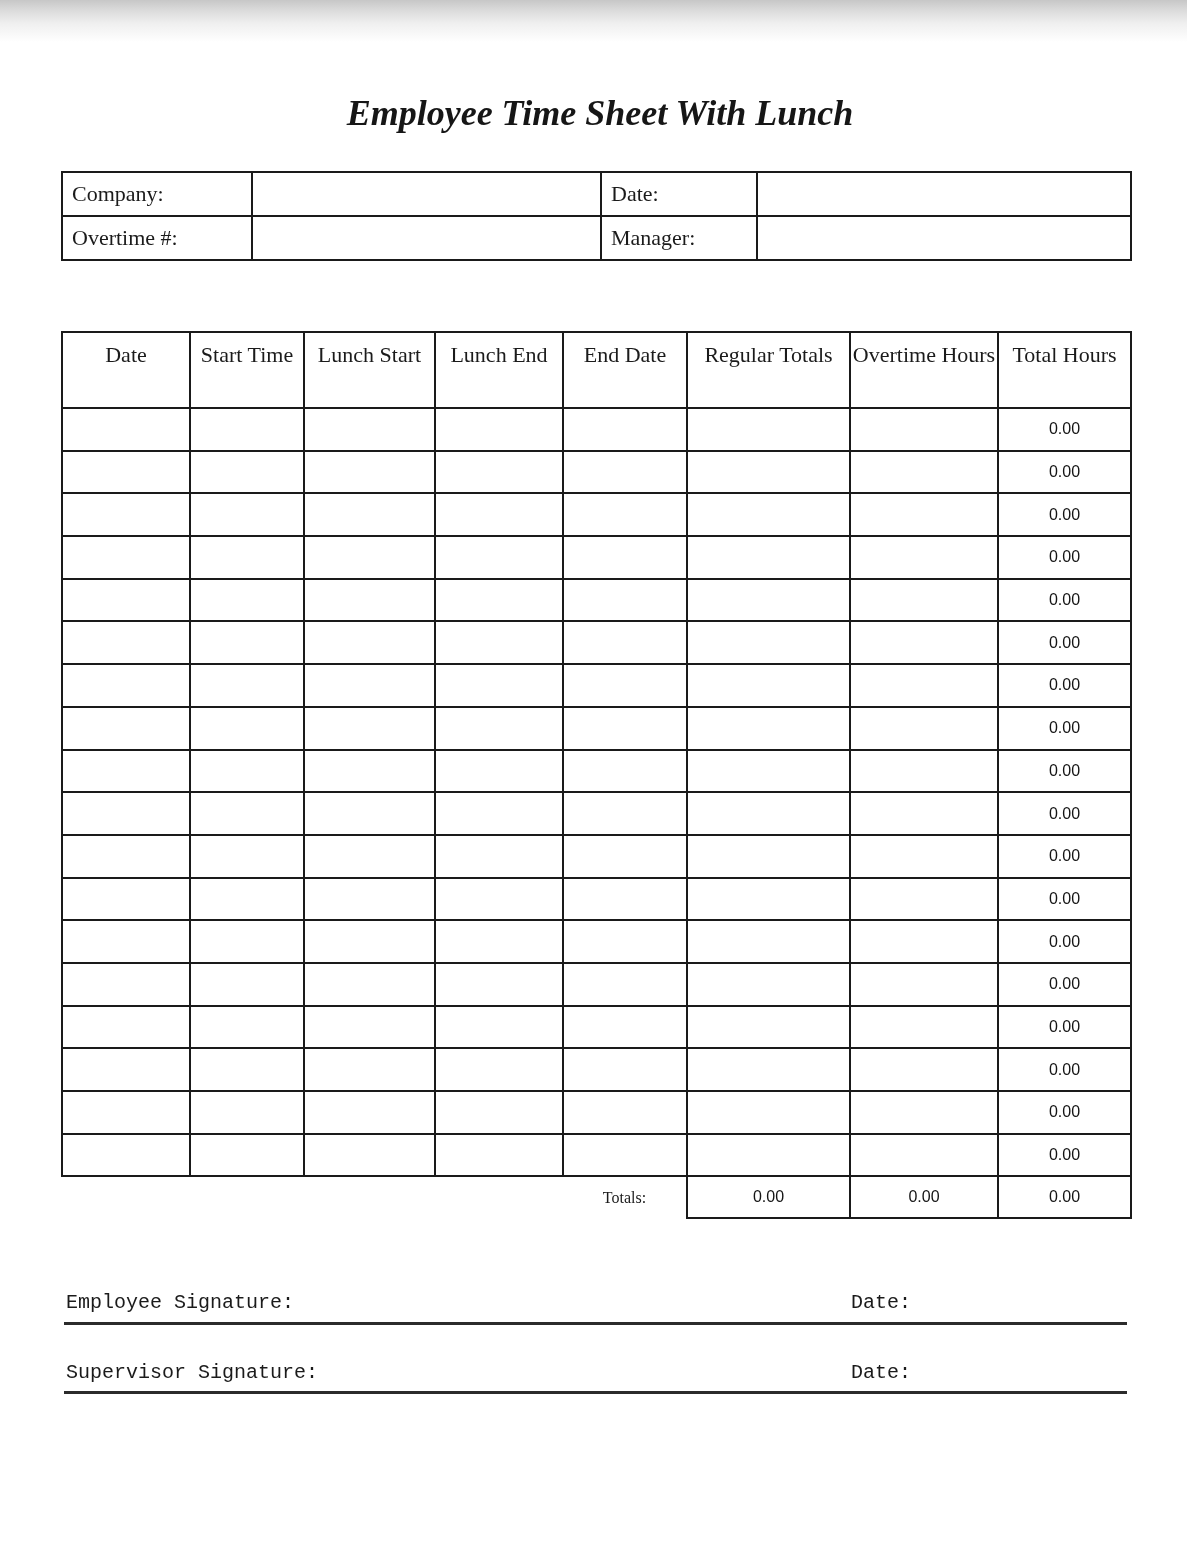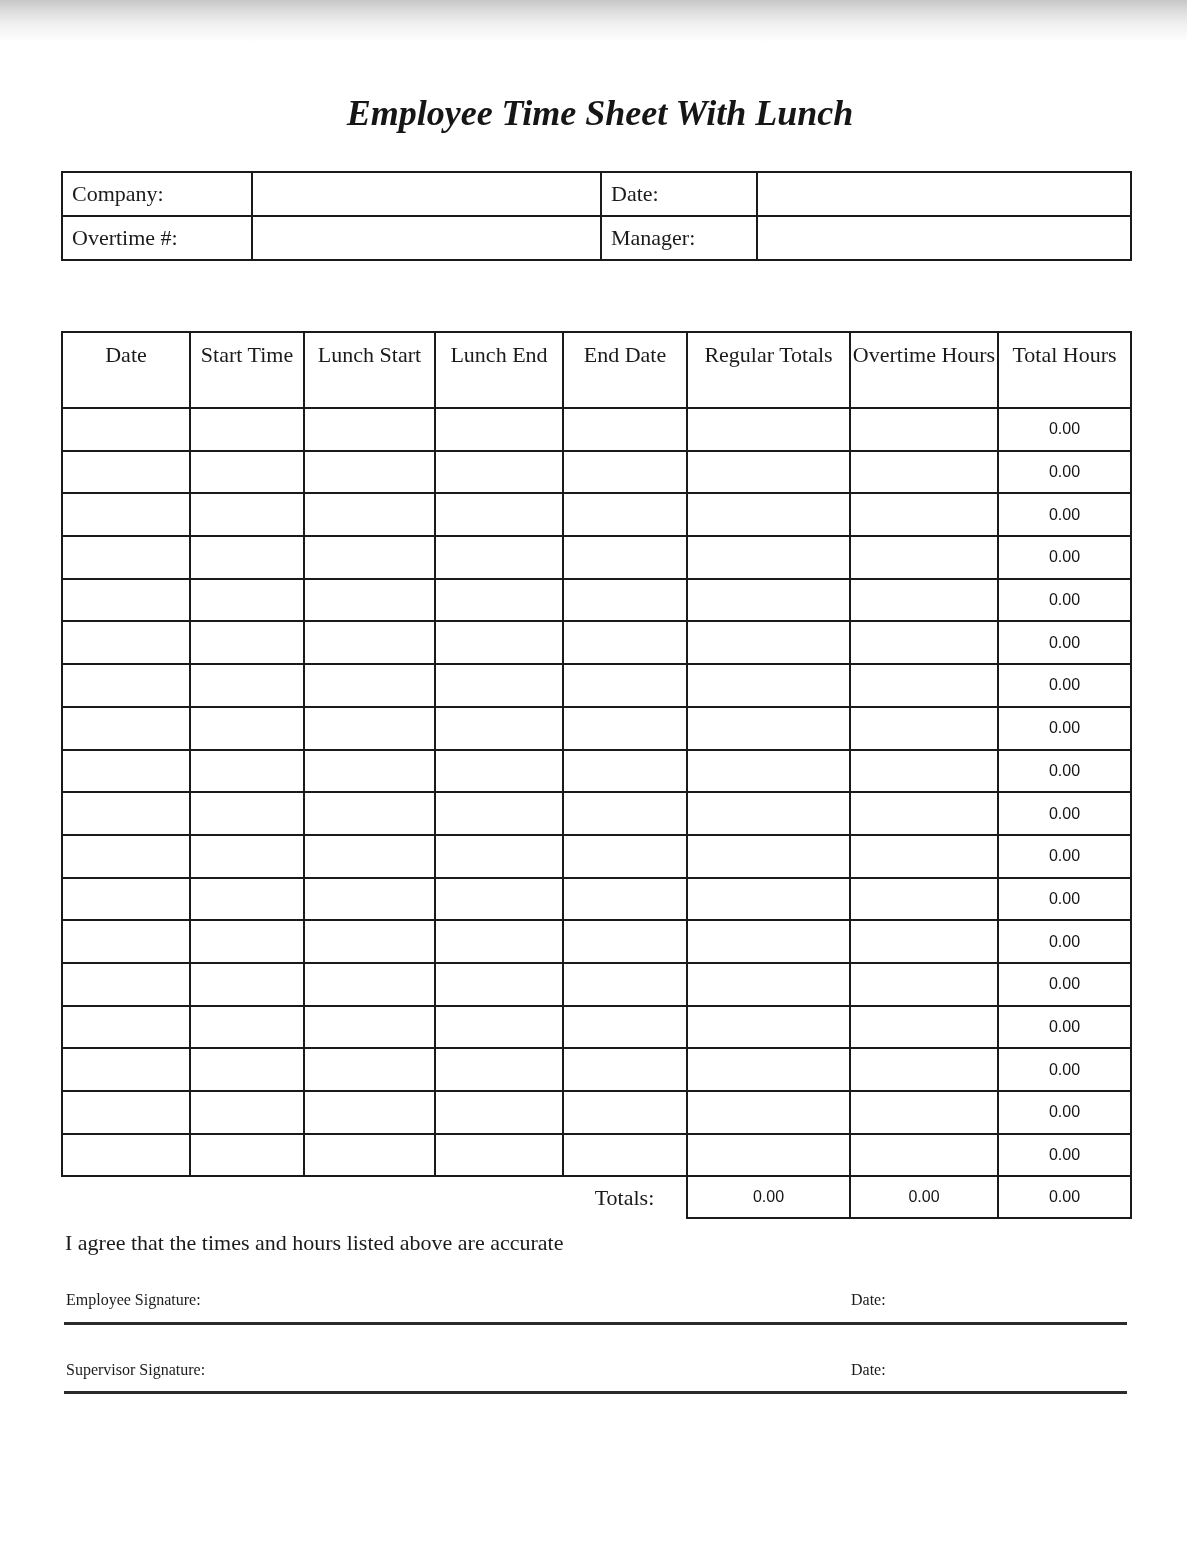--- a/index.html
+++ b/index.html
@@ -67,35 +67,36 @@
   .main-table tbody td { padding: 0; }
   .num {
     font-family: "Liberation Sans", sans-serif;
     font-size: 16px;
     text-align: center;
     color: #141414;
   }
   .main-table tfoot tr { height: 42px; }
   .main-table tfoot td.noborder { border: none; }
   .totals-label {
-    font-size: 22px;
+    font-size: 16px;
     text-align: center;
     vertical-align: middle;
   }
   .agreement {
     position: absolute;
     left: 65px;
     top: 1230px;
     margin: 0;
     font-size: 22px;
   }
   .sig-label {
     position: absolute;
-    font-size: 16px;
+    font-size: 20px;
     white-space: nowrap;
+    font-family: Liberation Mono, monospace;
   }
   .sig-line {
     position: absolute;
     left: 64px;
     width: 1063px;
     height: 3px;
     background: #2b2b2b;
   }
 </style>
 </head>
@@ -338,21 +339,20 @@
       <tr class="totals-row">
         <td class="noborder" colspan="4"></td>
         <td class="noborder totals-label">Totals:</td>
         <td class="num">0.00</td>
         <td class="num">0.00</td>
         <td class="num">0.00</td>
       </tr>
     </tfoot>
   </table>
 
-  <p class="agreement">I agree that the times and hours listed above are accurate</p>
 
   <span class="sig-label" style="left:66px; top:1291px;">Employee Signature:</span>
   <span class="sig-label" style="left:851px; top:1291px;">Date:</span>
   <div class="sig-line" style="top:1322px;"></div>
 
   <span class="sig-label" style="left:66px; top:1361px;">Supervisor Signature:</span>
   <span class="sig-label" style="left:851px; top:1361px;">Date:</span>
   <div class="sig-line" style="top:1391px;"></div>
 </div>
 

